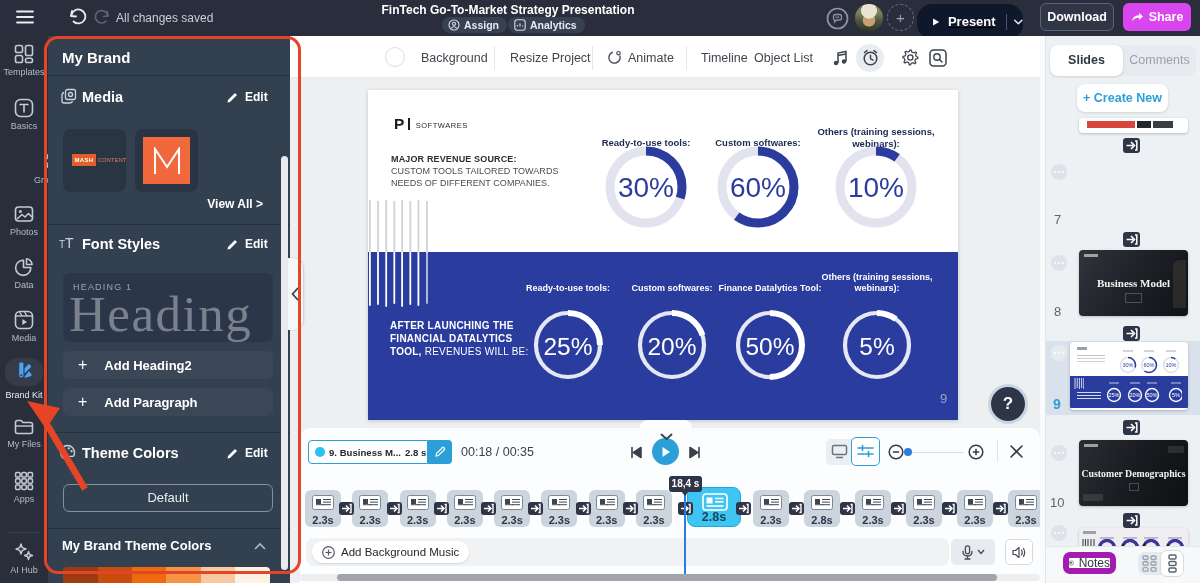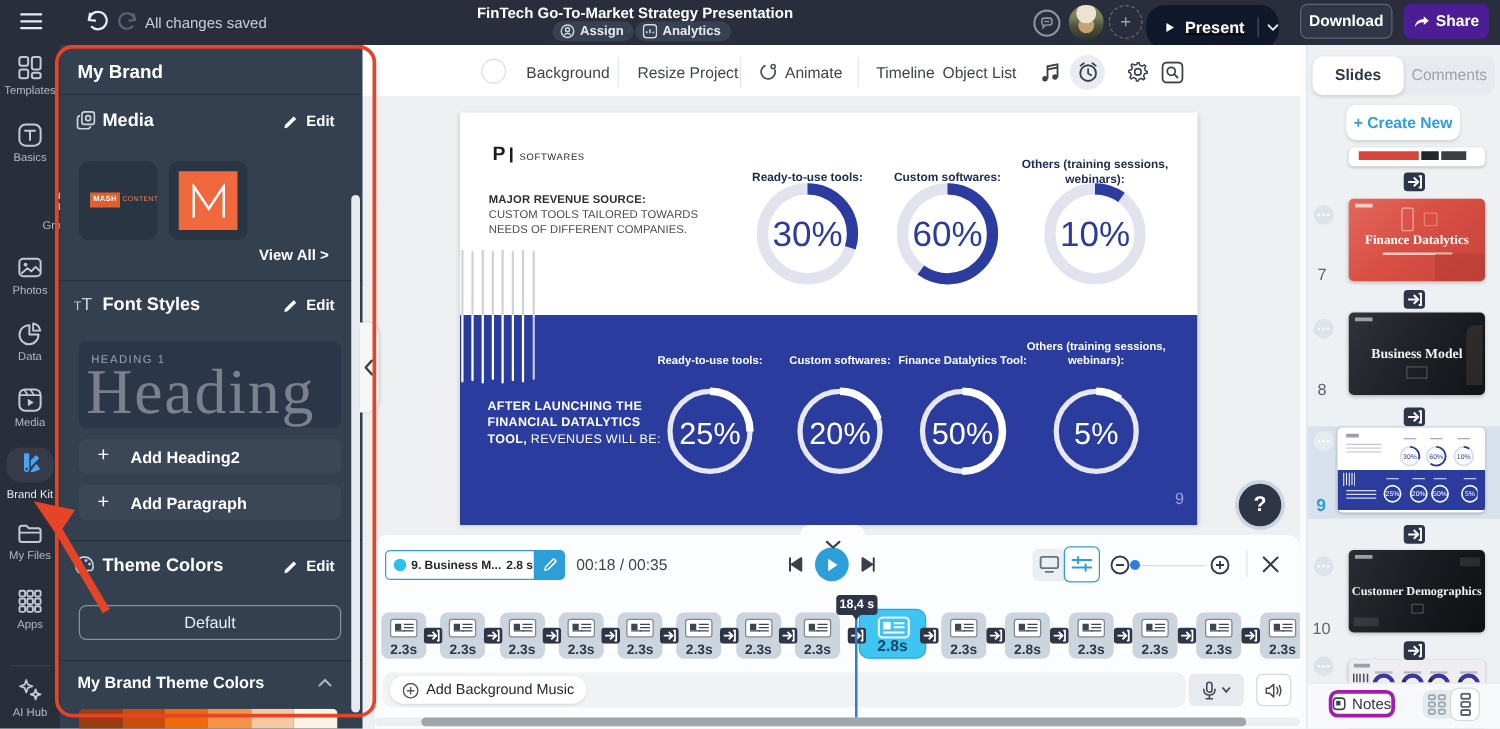--- a/index.html
+++ b/index.html
@@ -68,21 +68,21 @@
   <svg style="margin-left:15px" width="11" height="12" viewBox="0 0 11 12">
       <path d="M1.5 1 L10 6 L1.5 11 Z" fill="#ffffff"></path>
     </svg>
   <span style="color:#fff;font-size:13px;font-weight:bold;margin-left:8px;">Present</span>
   <div style="width:1px;height:16px;background:#4b5466;margin-left:10px;"></div>
   <svg style="margin-left:8px" width="12" height="8" viewBox="0 0 12 8">
       <path d="M1 1.5 L6 6.5 L11 1.5" fill="none" stroke="#e8ebf0" stroke-width="2" stroke-linecap="round" stroke-linejoin="round"></path>
     </svg>
 </div>
 <div class="abs" id="dlbtn" style="left:1040px;top:3px;width:74px;height:28px;background:#2f3747;border:1px solid #5b6478;border-radius:6px;display:flex;align-items:center;justify-content:center;color:#fff;font-size:12.5px;font-weight:bold;">Download</div>
-<div class="abs" style="left:1123px;top:3px;width:68px;height:28px;background:#4c1d95;border-radius:6px;display:flex;align-items:center;justify-content:center;gap:5px;color:#fff;font-size:12.5px;font-weight:bold;">
+<div class="abs" style="left:1123px;top:3px;width:68px;height:28px;background:#d946ef;border-radius:6px;display:flex;align-items:center;justify-content:center;gap:5px;color:#fff;font-size:12.5px;font-weight:bold;">
   <svg width="13" height="11" viewBox="0 0 13 11">
       <path d="M8 1 L12 4.5 L8 8 L8 5.8 Q3.5 5.5 1 9.5 Q1.5 3.5 8 3.2 Z" fill="#ffffff"></path>
     </svg>
   <span>Share</span>
 </div>
 
 <div class="abs" id="sidebar" style="left:0;top:36px;width:48px;height:547px;background:#2a2e3a;"></div>
 <div id="sbicons" class="abs" style="left:0;top:36px;width:48px;">
   <style>
     .sbitem { position:absolute; width:48px; text-align:center; color:#b3bac6; font-size:9px; }
@@ -629,28 +629,20 @@
   <div class="thumb" style="top:82px;height:15px;background:#fff;">
     <div style="position:absolute;left:8px;top:3px;width:48px;height:7px;background:#d8453a;"></div>
     <div style="position:absolute;left:58px;top:3px;width:14px;height:7px;background:#23262b;"></div>
     <div style="position:absolute;left:74px;top:3px;width:20px;height:7px;background:#3a3f46;"></div>
   </div>
   <div class="ptrans" style="top:102px;"><svg width="17" height="15" viewBox="0 0 17 15">
         <path d="M3.5 7.5 L10 7.5 M8 4 L11.5 7.5 L8 11" fill="none" stroke="#fff" stroke-width="1.6"></path>
         <path d="M12 3 L13.8 3 L13.8 12 L12 12" fill="none" stroke="#fff" stroke-width="1.5"></path>
       </svg></div>
 
-  <div class="thumb" style="top:123px;height:66px;background:linear-gradient(135deg,#e2695c 0%,#d94f43 45%,#c6443a 100%);">
-    <div style="position:absolute;left:5px;top:4px;width:14px;height:3px;background:rgba(255,255,255,0.7);"></div>
-    <div style="position:absolute;left:42px;top:7px;width:10px;height:19px;border:1px solid rgba(255,255,255,0.5);border-radius:2px;"></div>
-    <div style="position:absolute;left:60px;top:11px;width:11px;height:11px;border:1px solid rgba(255,255,255,0.28);"></div>
-    <div style="position:absolute;left:0;top:28px;width:100%;text-align:center;font-family:'Liberation Serif',serif;font-size:10.5px;font-weight:bold;color:#fff;">Finance Datalytics</div>
-    <div style="position:absolute;left:27px;top:43px;width:56px;height:2px;background:rgba(255,255,255,0.7);border-radius:1px;"></div>
-    <div style="position:absolute;right:0;bottom:0;width:40px;height:22px;background:rgba(180,60,50,0.55);"></div>
-  </div>
   <div class="dots" style="top:128px;"></div>
   <div class="pnum" style="left:8px;top:176px;">7</div>
   <div class="ptrans" style="top:196px;"><svg width="17" height="15" viewBox="0 0 17 15">
         <path d="M3.5 7.5 L10 7.5 M8 4 L11.5 7.5 L8 11" fill="none" stroke="#fff" stroke-width="1.6"></path>
         <path d="M12 3 L13.8 3 L13.8 12 L12 12" fill="none" stroke="#fff" stroke-width="1.5"></path>
       </svg></div>
 
   <div class="thumb" style="top:214px;height:66px;background:linear-gradient(120deg,#30343b 0%,#1c1f24 55%,#101216 100%);">
     <div style="position:absolute;left:5px;top:4px;width:14px;height:3px;background:rgba(255,255,255,0.55);"></div>
     <div style="position:absolute;left:0;top:27px;width:100%;text-align:center;font-family:'Liberation Serif',serif;font-size:11px;font-weight:bold;color:#f2f2f2;">Business Model</div>
@@ -762,21 +754,21 @@
           <line x1="6.5" y1="2" x2="6.5" y2="10"></line>
           <line x1="9" y1="2" x2="9" y2="10"></line>
           <line x1="12" y1="2" x2="12" y2="10"></line>
           <line x1="15" y1="2" x2="15" y2="10"></line>
         </g>
     </svg>
   </div>
   <div class="dots" style="top:489px;"></div>
 
   <div class="abs" style="left:0;top:510px;width:155px;height:37px;background:#f7f8fa;border-top:1px solid #e4e7ea;"></div>
-  <div class="abs" style="left:17px;top:516px;width:53px;height:22px;background:#fff;border:3px solid #a21caf;border-radius:7px;display:flex;align-items:center;justify-content:center;gap:5px;">
+  <div class="abs" style="left:17px;top:516px;width:53px;height:22px;background:#fff;border:6px solid #a21caf;border-radius:7px;display:flex;align-items:center;justify-content:center;gap:5px;">
     <svg width="12" height="12" viewBox="0 0 13 13">
         <rect x="1" y="1" width="11" height="11" rx="3" fill="none" stroke="#3c434c" stroke-width="1.5"></rect>
         <rect x="3.6" y="3.6" width="4.2" height="4.6" fill="#3c434c"></rect>
       </svg>
     <span style="font-size:12px;color:#2e353d;">Notes</span>
   </div>
   <div class="abs" style="left:92px;top:516px;width:44px;height:23px;background:#e5eaee;border-radius:7px;"></div>
   <div class="abs" style="left:96px;top:519px;width:15px;height:17px;">
     <svg width="15" height="17" viewBox="0 0 15 17">
         <g fill="none" stroke="#9aa5ae" stroke-width="1.4">

